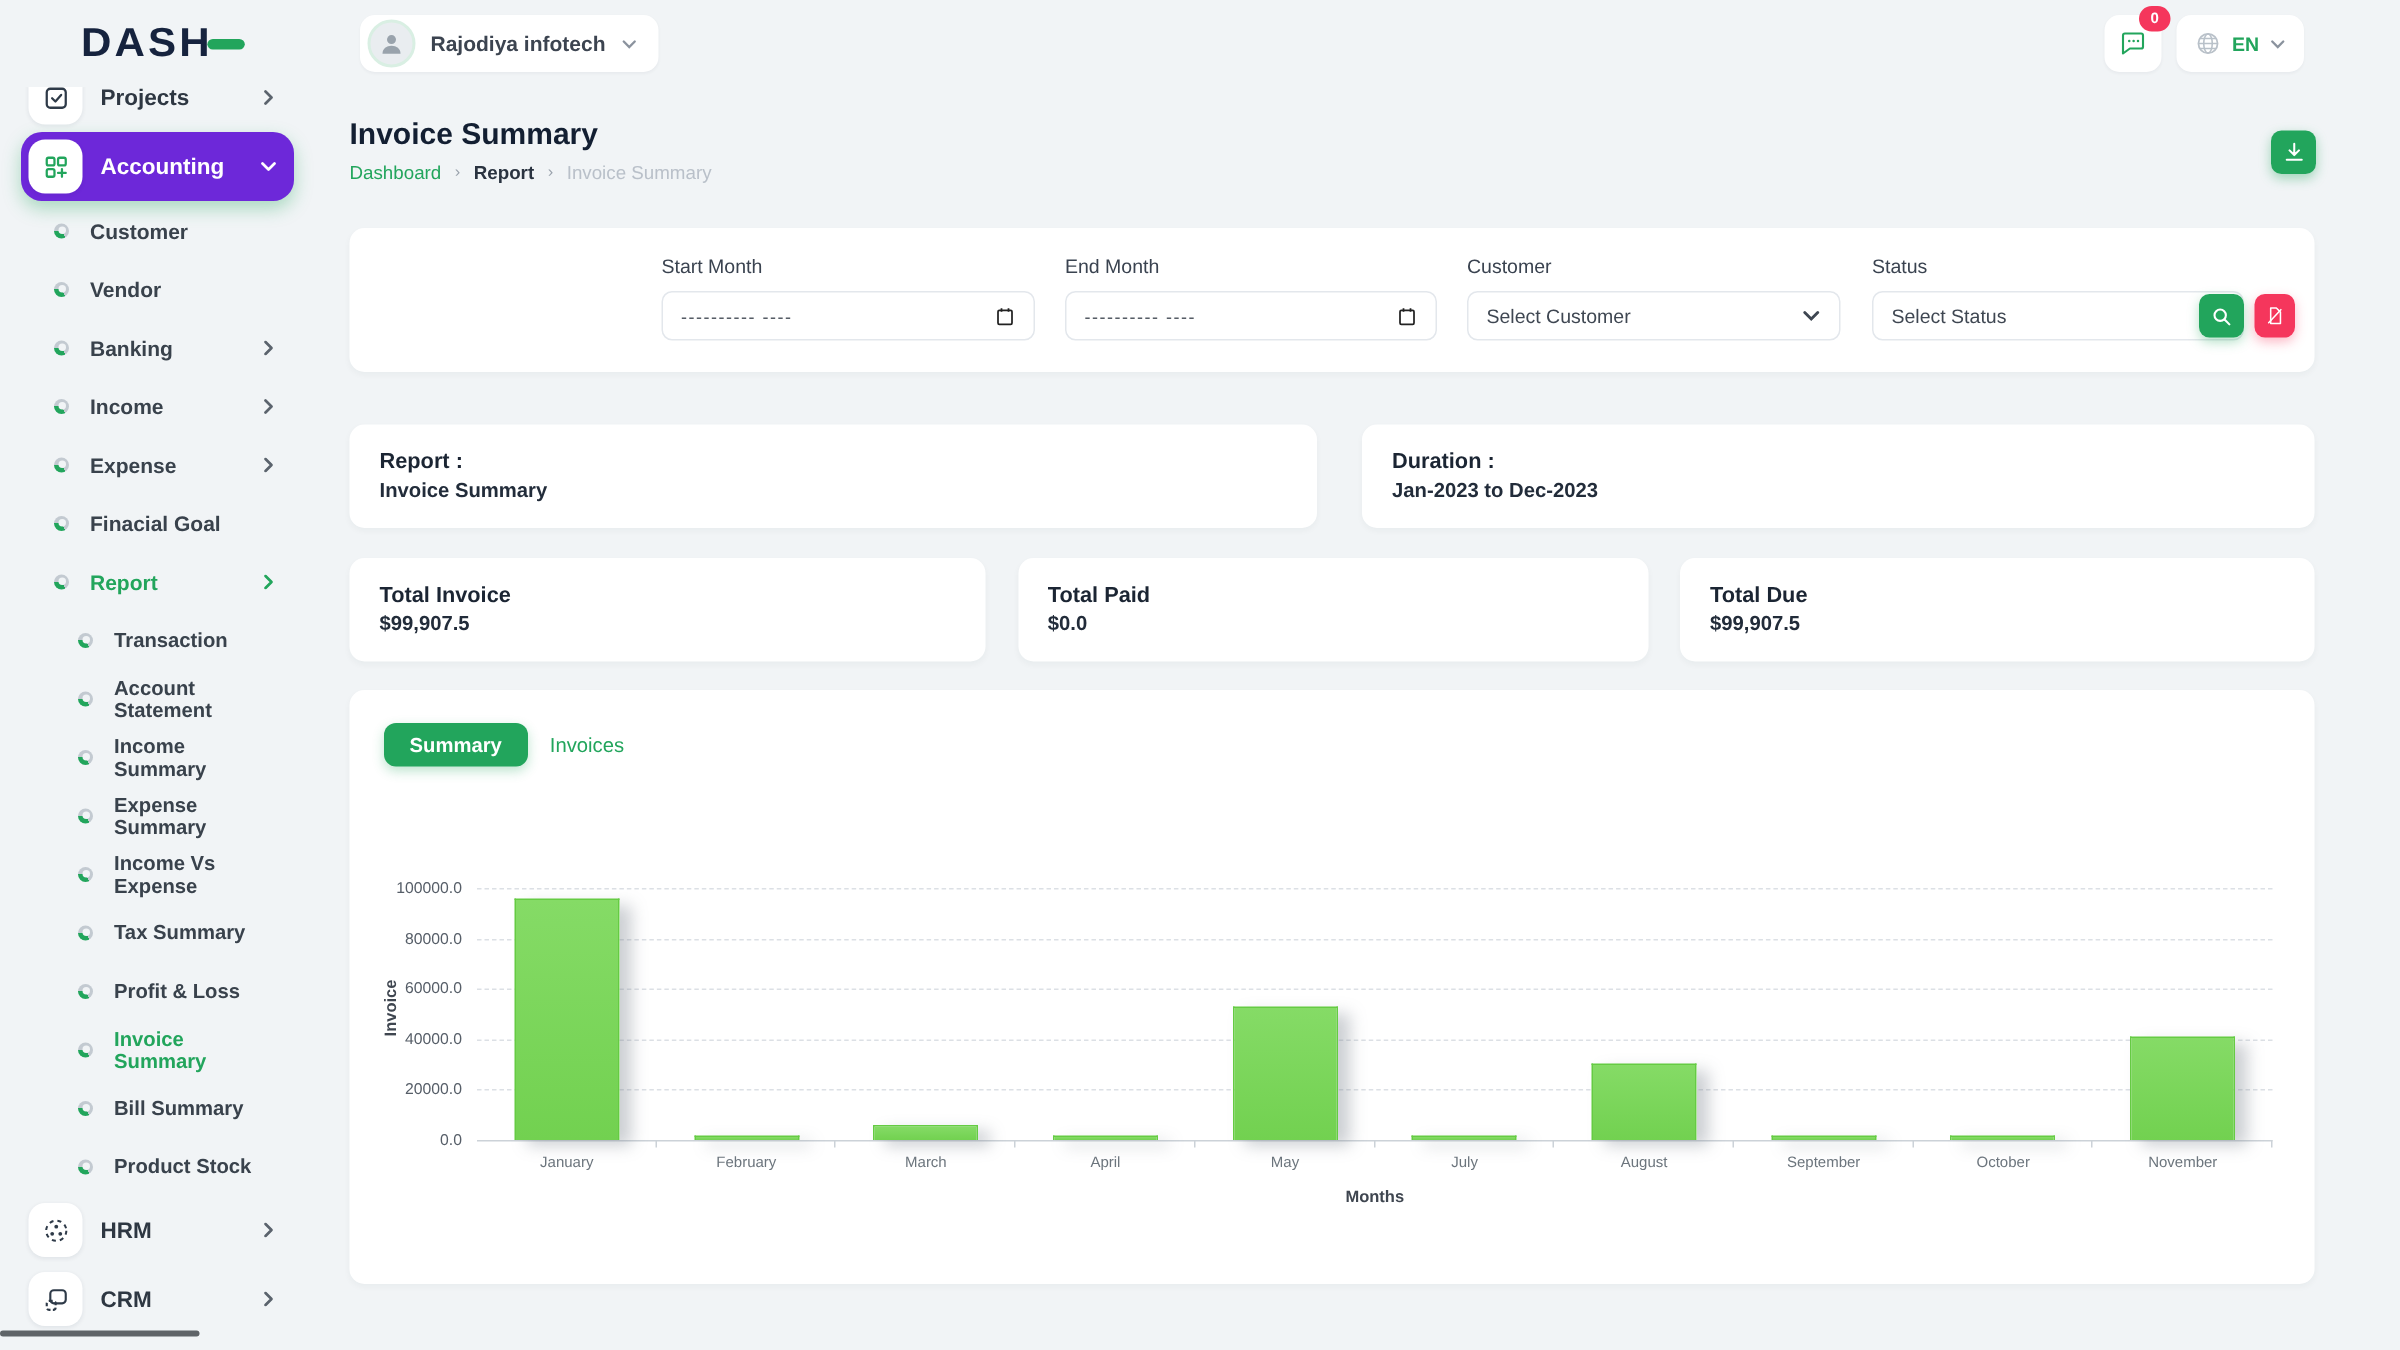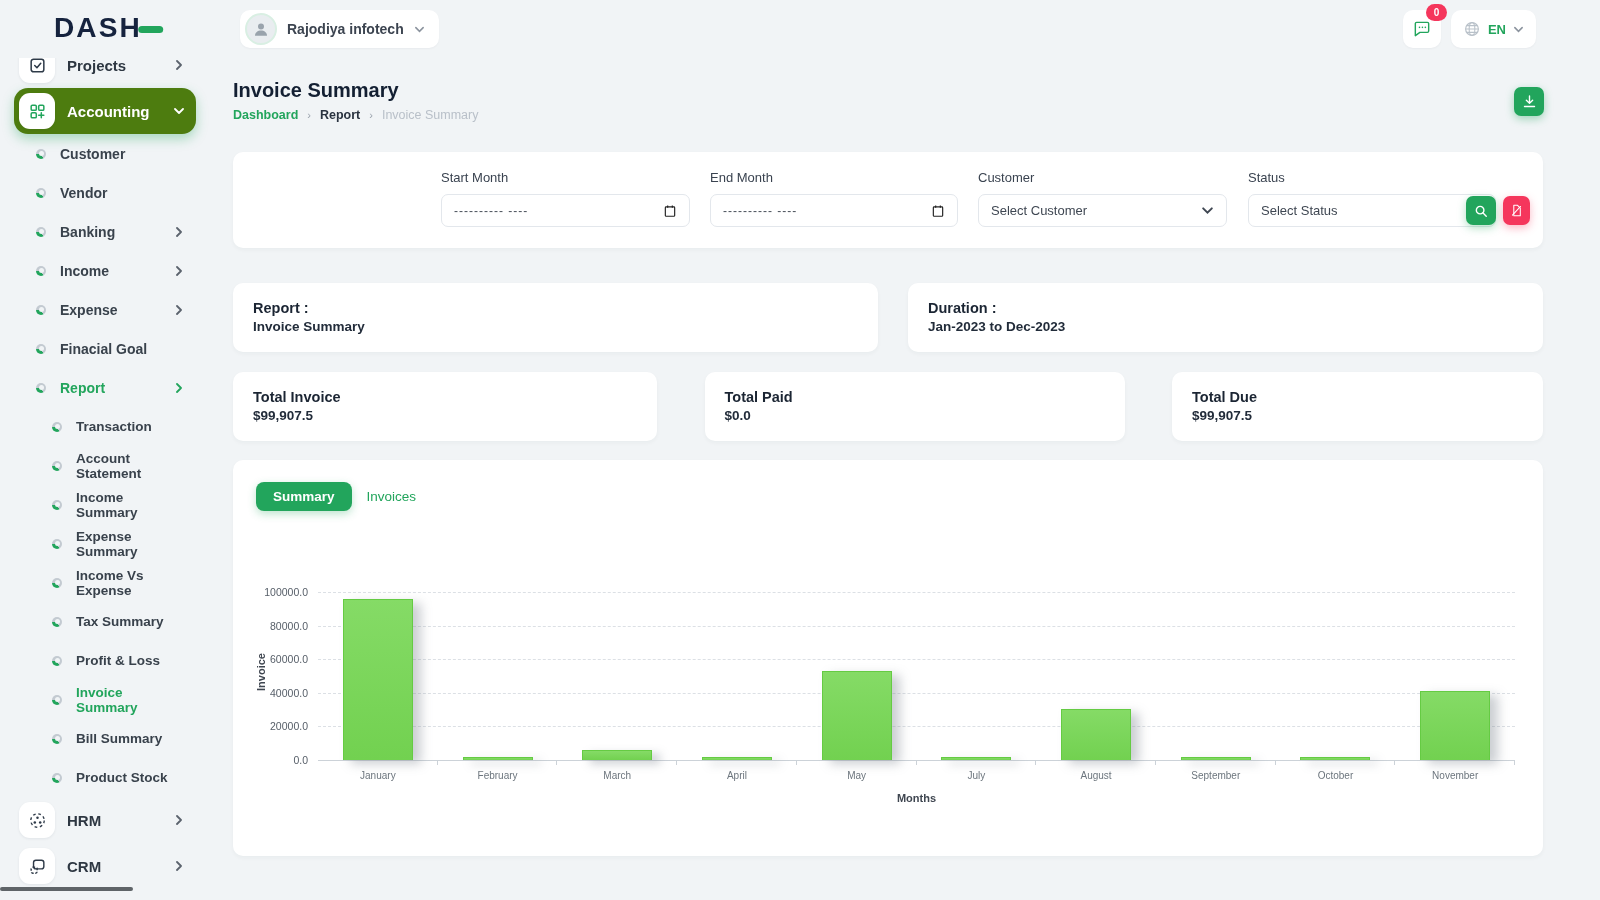--- a/index.html
+++ b/index.html
@@ -20,38 +20,38 @@
   .top-right{position:absolute;right:64px;top:10px;display:flex;gap:10px;align-items:center;}
   .msg-btn{width:38px;height:38px;background:#fff;border-radius:10px;position:relative;display:flex;align-items:center;justify-content:center;cursor:pointer;box-shadow:0 1px 2px rgba(20,30,50,.04);}
   .badge{position:absolute;top:-6px;right:-6px;min-width:17px;height:17px;padding:0 2px;background:#f5365c;color:#fff;border-radius:9px;font-size:10px;font-weight:700;display:flex;align-items:center;justify-content:center;}
   .lang-pill{height:38px;background:#fff;border-radius:10px;display:flex;align-items:center;gap:7px;padding:0 12px;cursor:pointer;box-shadow:0 1px 2px rgba(20,30,50,.04);}
   .lang-code{color:#22a55c;font-weight:700;font-size:13px;}
   
   .sidebar{position:absolute;left:0;top:42px;width:210px;z-index:1;}
   .side-parent{height:46px;display:flex;align-items:center;gap:12px;margin:0 14px;padding:0 12px 0 5px;border-radius:14px;cursor:pointer;}
   .side-parent .icon-box{width:36px;height:36px;background:#fff;border-radius:11px;box-shadow:0 1px 3px rgba(20,30,50,.07);display:flex;align-items:center;justify-content:center;flex:none;}
   .side-parent .side-label{flex:1;font-size:15px;font-weight:700;color:#2e3742;}
-  .side-parent.active{background:#4d7c0f;box-shadow:0 5px 12px rgba(34,165,92,.35);align-items:center;}
+  .side-parent.active{background:#6d28d9;box-shadow:0 5px 12px rgba(34,165,92,.35);align-items:center;}
   .side-parent.active .side-label{color:#fff;}
   .side-parent.active .chev{color:#fff;}
   .side-sub{height:39px;display:flex;align-items:center;gap:14px;padding:0 26px 0 36px;cursor:pointer;}
   .side-sub.lvl2{padding-left:52px;}
   .side-sub .side-label{flex:1;font-size:14px;font-weight:600;color:#39424c;}
   .side-sub.lvl2 .side-label{font-size:13.5px;}
   .side-sub.active .side-label{color:#22a55c;font-weight:700;}
   .side-sub.active .chev{color:#22a55c;}
   .dot{width:10px;height:10px;border-radius:50%;background:conic-gradient(from 150deg,#22a55c 0 120deg,#c3cad1 120deg 360deg);position:relative;flex:none;}
   .dot::after{content:"";position:absolute;inset:2.5px;background:#f1f4f6;border-radius:50%;}
   .chev{display:inline-flex;color:#5b636d;}
   .chev.down svg{transform:rotate(90deg);}
   .h-scroll{position:absolute;left:0;top:887px;width:133px;height:4px;background:#5f6468;border-radius:2px;z-index:30;cursor:pointer;}
   
   .page-title{position:absolute;left:233px;top:79px;font-size:20px;font-weight:700;color:#131f32;}
   .breadcrumb{position:absolute;left:233px;top:108px;display:flex;align-items:center;gap:9px;font-size:12.5px;}
-  .bc-link{color:#22a55c;cursor:pointer;font-weight:bold;}
+  .bc-link{color:#22a55c;cursor:pointer;}
   .bc-strong{color:#2a3340;font-weight:600;cursor:pointer;}
   .bc-muted{color:#b9c0c9;}
   .bc-sep{color:#9aa2ac;font-size:11px;}
   .download-btn{position:absolute;left:1514px;top:87px;width:30px;height:29px;background:#22a55c;border-radius:7px;display:flex;align-items:center;justify-content:center;cursor:pointer;box-shadow:0 3px 8px rgba(34,165,92,.4);}
   
   .card{position:absolute;background:#fff;border-radius:10px;box-shadow:0 2px 4px rgba(25,39,60,.04);}
   .filter-card{left:233px;top:152px;width:1310px;height:96px;}
   .f-field{position:absolute;top:18px;margin-left:48px;}
   .f-label{font-size:13px;font-weight:500;color:#3a4350;margin-bottom:9px;}
   .f-input,.f-select{height:33px;border:1px solid #e3e7ec;border-radius:7px;background:#fff;display:flex;align-items:center;justify-content:space-between;padding:0 12px;box-sizing:border-box;cursor:pointer;}
@@ -365,21 +365,21 @@
 
 <div class="stats-row" id="stats-row">
     <div class="stat-card" style="width: 424px;">
       <div class="info-label">Total Invoice</div>
       <div class="info-value">$99,907.5</div>
     </div>
     <div class="stat-card" style="width: 420px;">
       <div class="info-label">Total Paid</div>
       <div class="info-value">$0.0</div>
     </div>
-    <div class="stat-card" style="width: 371px;">
+    <div class="stat-card" style="width: 423px;">
       <div class="info-label">Total Due</div>
       <div class="info-value">$99,907.5</div>
     </div>
   </div>
 
 <div class="card chart-card">
   <div class="tabs" id="tabs">
       <button class="tab-pill">Summary</button>
       <span class="tab-link">Invoices</span>
     </div>

